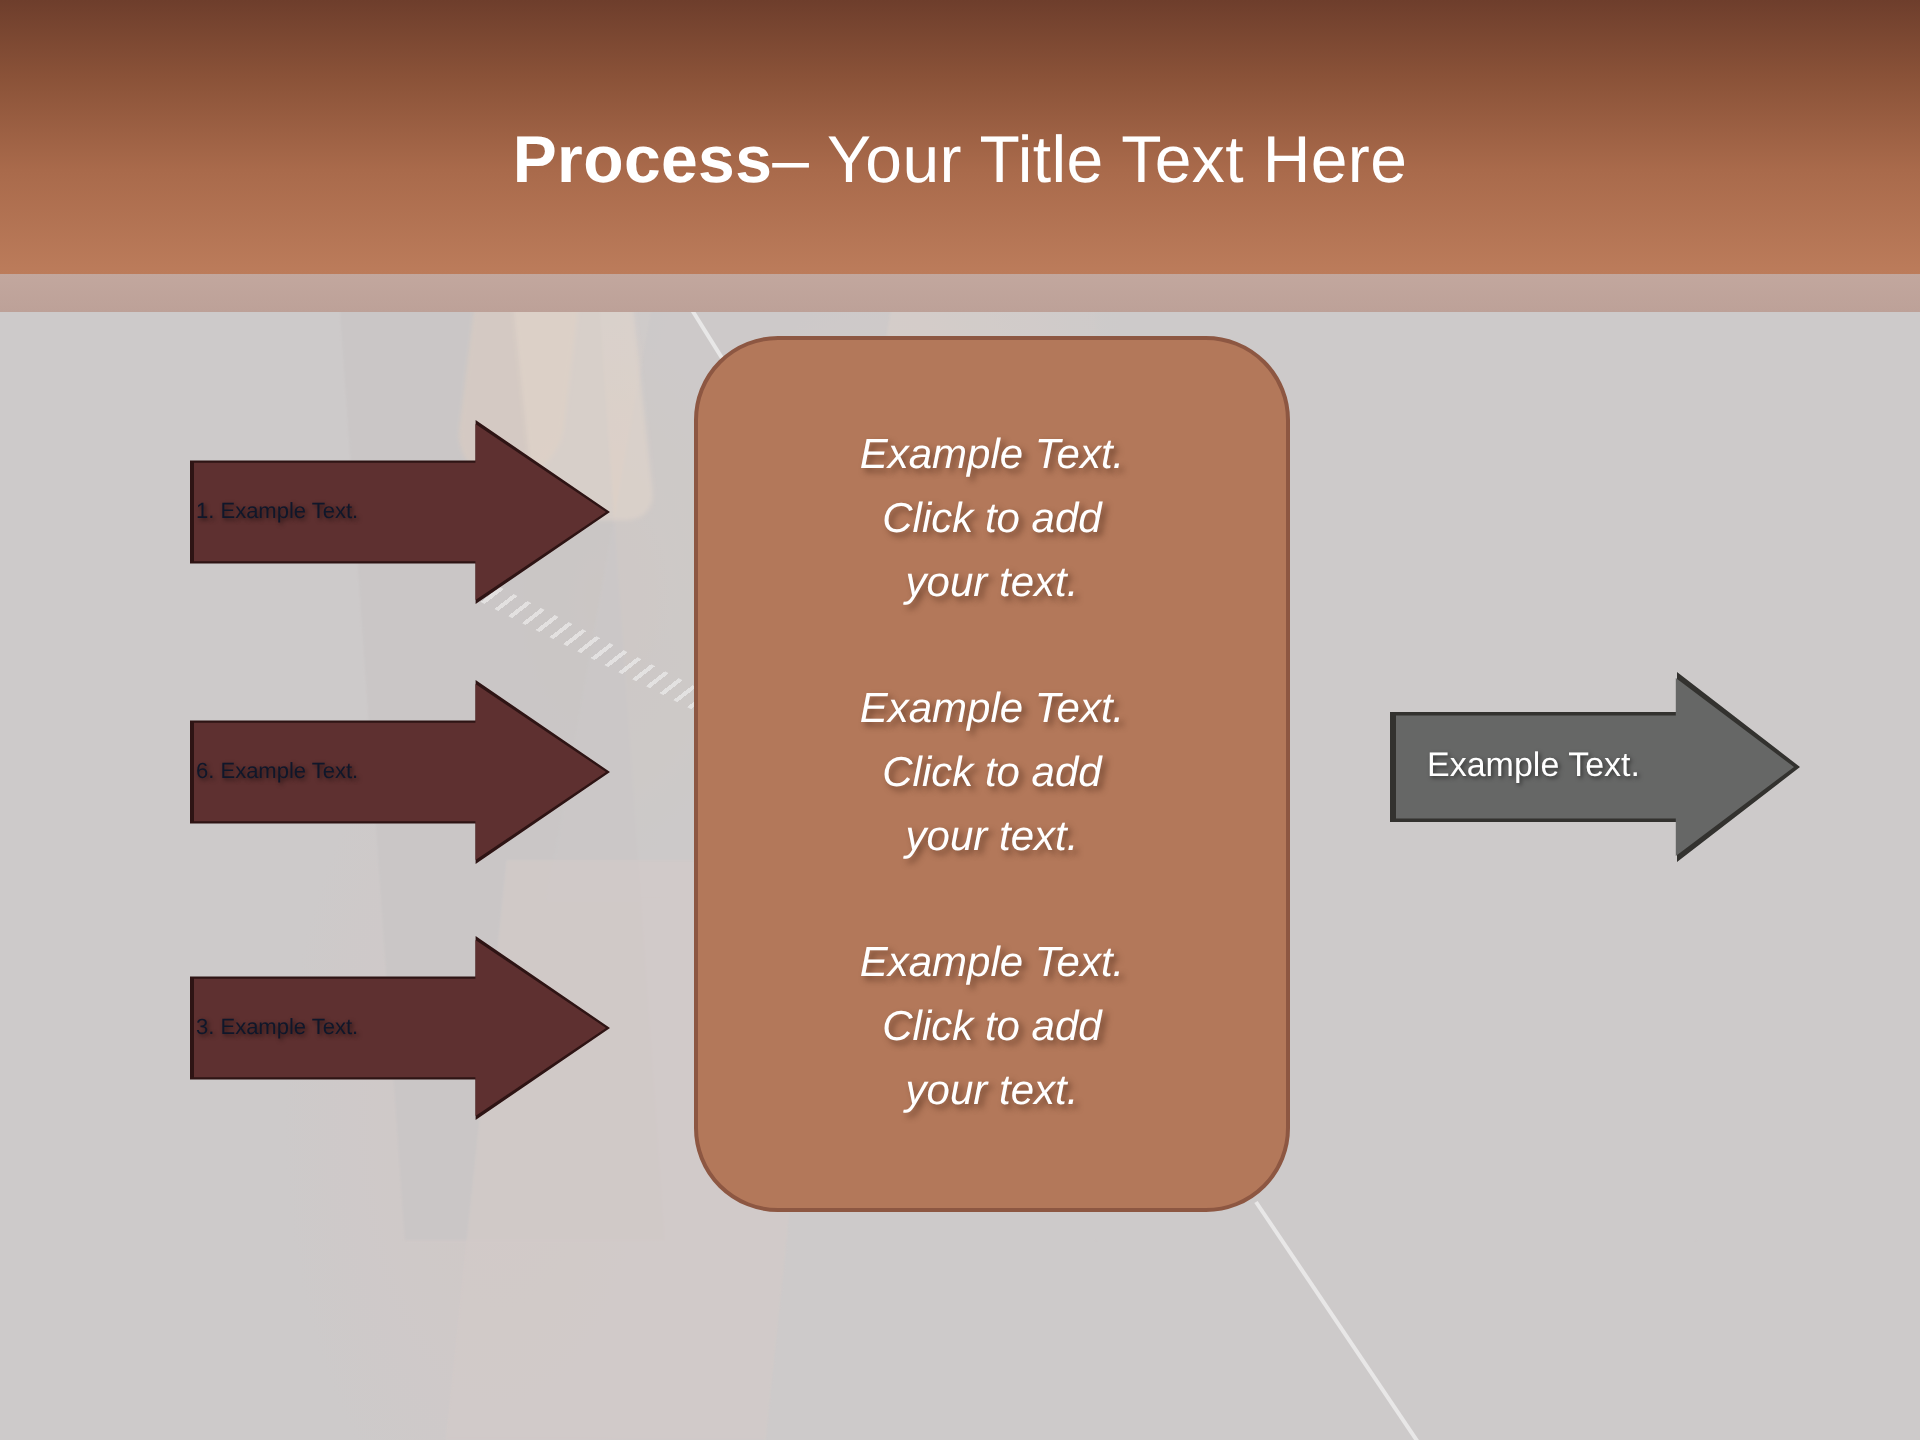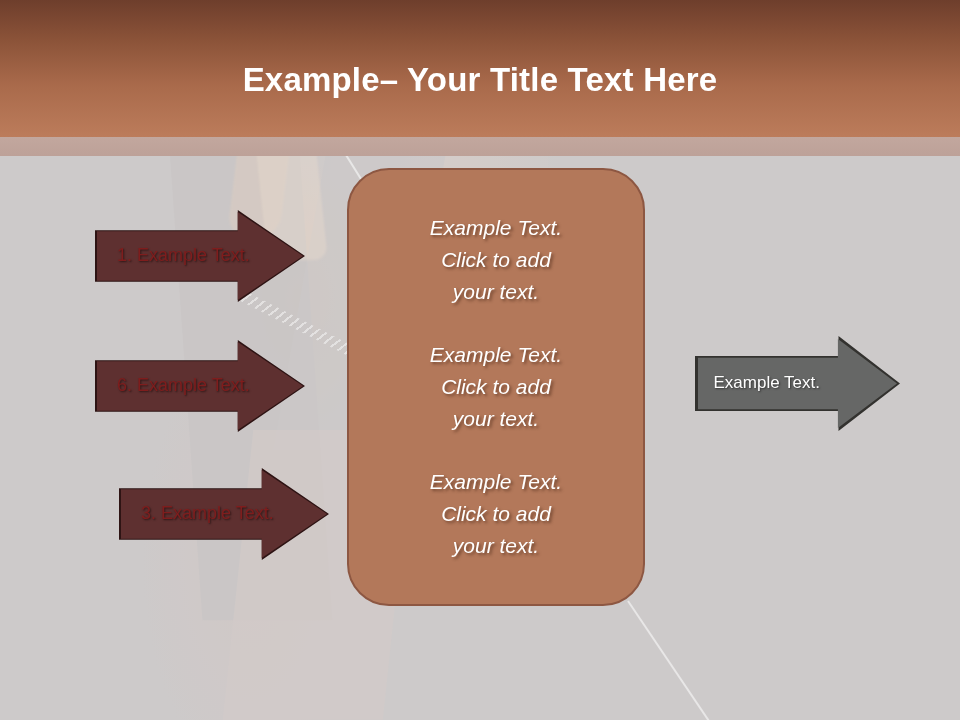--- a/index.html
+++ b/index.html
@@ -60,21 +60,21 @@
     position:absolute;left:0;top:0;width:960px;height:137px;
     background:linear-gradient(180deg,#6e3e2c 0%,#8a5238 28%,#a96a4b 62%,#bc7c5b 100%);
   }
   .header-title{
     position:absolute;left:0;top:0;width:960px;height:137px;
     display:flex;align-items:center;justify-content:center;
     color:#ffffff;font-size:33px;letter-spacing:.2px;white-space:nowrap;
     padding-top:22px;box-sizing:border-box;
   }
   .title-bold{font-weight:bold;}
-  .title-rest{font-weight:bold;}
+  .title-rest{font-weight:normal;}
   .header-band{
     position:absolute;left:0;top:137px;width:960px;height:19px;
     background:linear-gradient(180deg,#c2a79e 0%,#bda198 100%);
   }
 
   
   .arrow-left{
     position:absolute;width:210px;height:92px;
     filter:drop-shadow(0 0 0 rgba(0,0,0,0));
   }
@@ -82,28 +82,28 @@
     position:absolute;inset:0;
     background:#2e1414;
     clip-path:polygon(0% 22%,68% 22%,68% 0%,100% 50%,68% 100%,68% 78%,0% 78%);
   }
   .arrow-left .inner{
     position:absolute;left:2px;top:2px;right:2px;bottom:2px;
     background:#5e3030;
     clip-path:polygon(0% 22%,68.3% 22%,68.3% 0%,100% 50%,68.3% 100%,68.3% 78%,0% 78%);
   }
   .arrow-left .label{
-    position:absolute;left:22px;top:22%;width:140px;height:56%;
+    position:absolute;left:3px;top:22%;width:140px;height:56%;
     display:flex;align-items:center;
-    color:#7f1d1d;font-size:18px;white-space:nowrap;
+    color:#0f172a;font-size:11px;white-space:nowrap;
     text-shadow:1px 1px 2px rgba(0,0,0,.55);
   }
   #arrow1{left:95px;top:210px;}
   #arrow2{left:95px;top:340px;}
-  #arrow3{left:95px;top:468px;margin-left:24px;}
+  #arrow3{left:95px;top:468px;}
 
   
   .center-panel{
     position:absolute;left:347px;top:168px;width:298px;height:438px;
     background:#b3785a;
     border:2px solid #8d5742;
     border-radius:42px;
     box-sizing:border-box;
     display:flex;flex-direction:column;
     justify-content:space-around;align-items:center;
@@ -147,21 +147,21 @@
     <div class="bg-leg a"></div>
     <div class="bg-leg b"></div>
     <div class="bg-zip"></div>
     <div class="bg-line l1"></div>
     <div class="bg-line l2"></div>
     <div class="bg-veil"></div>
   </div>
 
   <div class="header"></div>
   <div class="header-title">
-    <span class="title-bold">Example</span>
+    <span class="title-bold">Process</span>
       <span class="title-rest"> – Your Title Text Here</span>
   </div>
   <div class="header-band"></div>
 
   <div class="arrow-left" id="arrow1">
     <div class="outline"></div>
     <div class="inner"></div>
     <div class="label">1. Example Text.</div>
   </div>
   <div class="arrow-left" id="arrow2">

